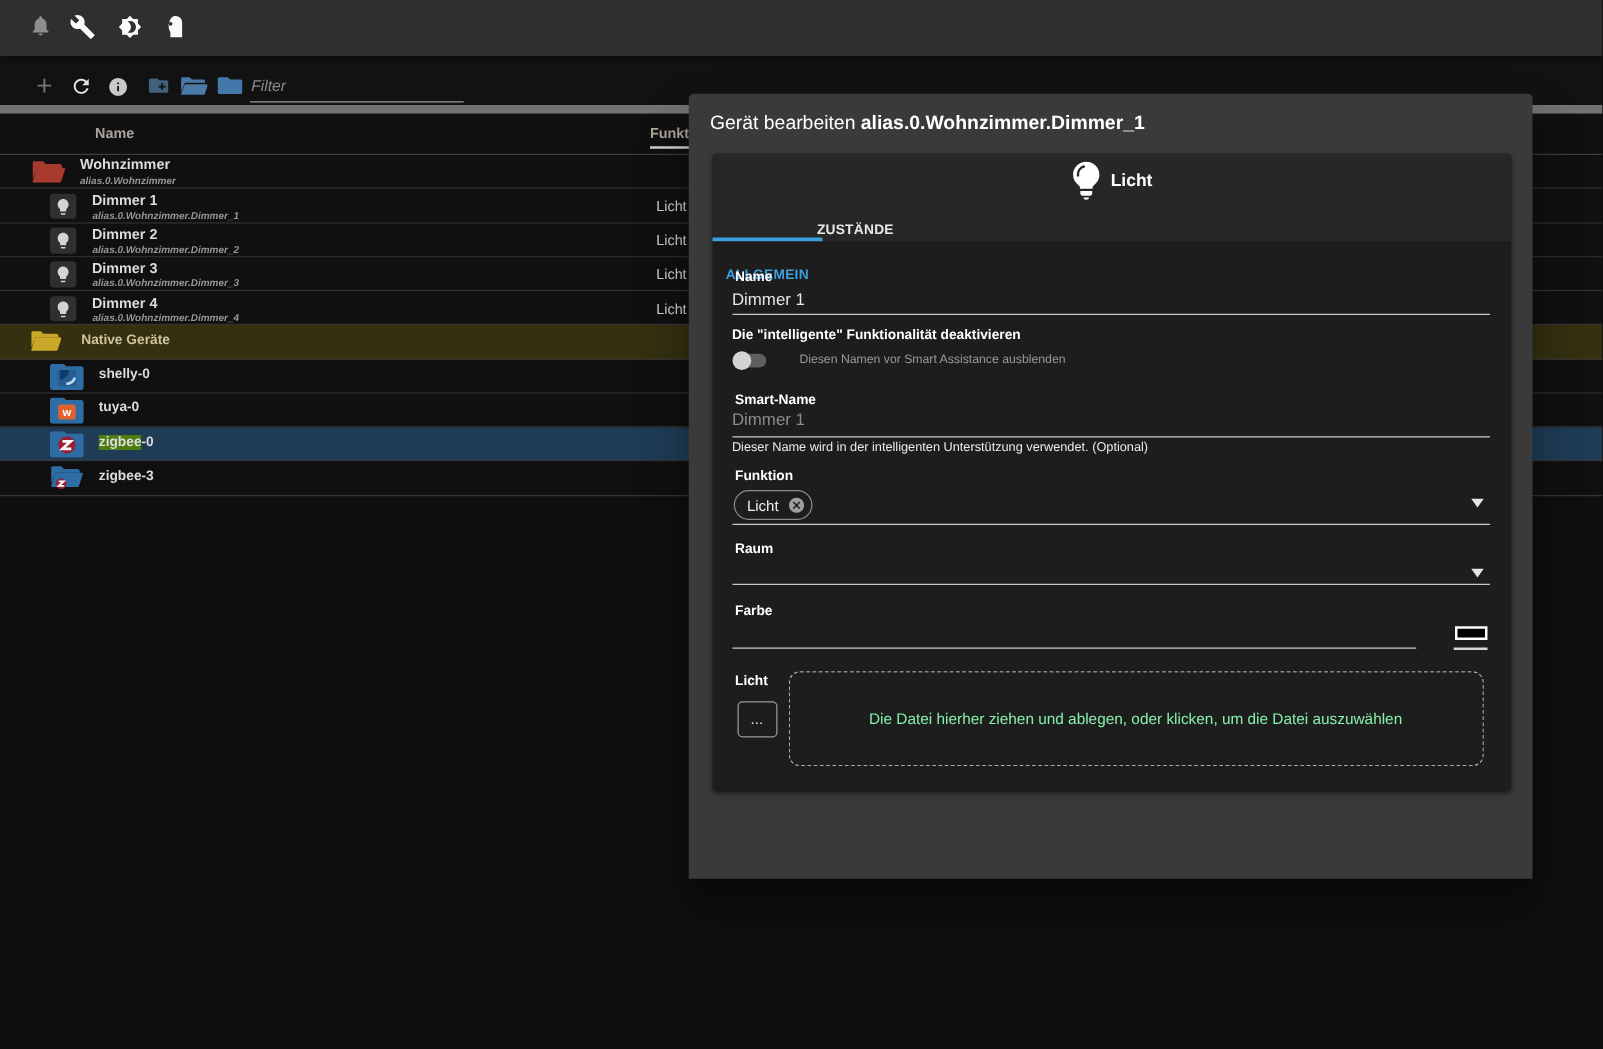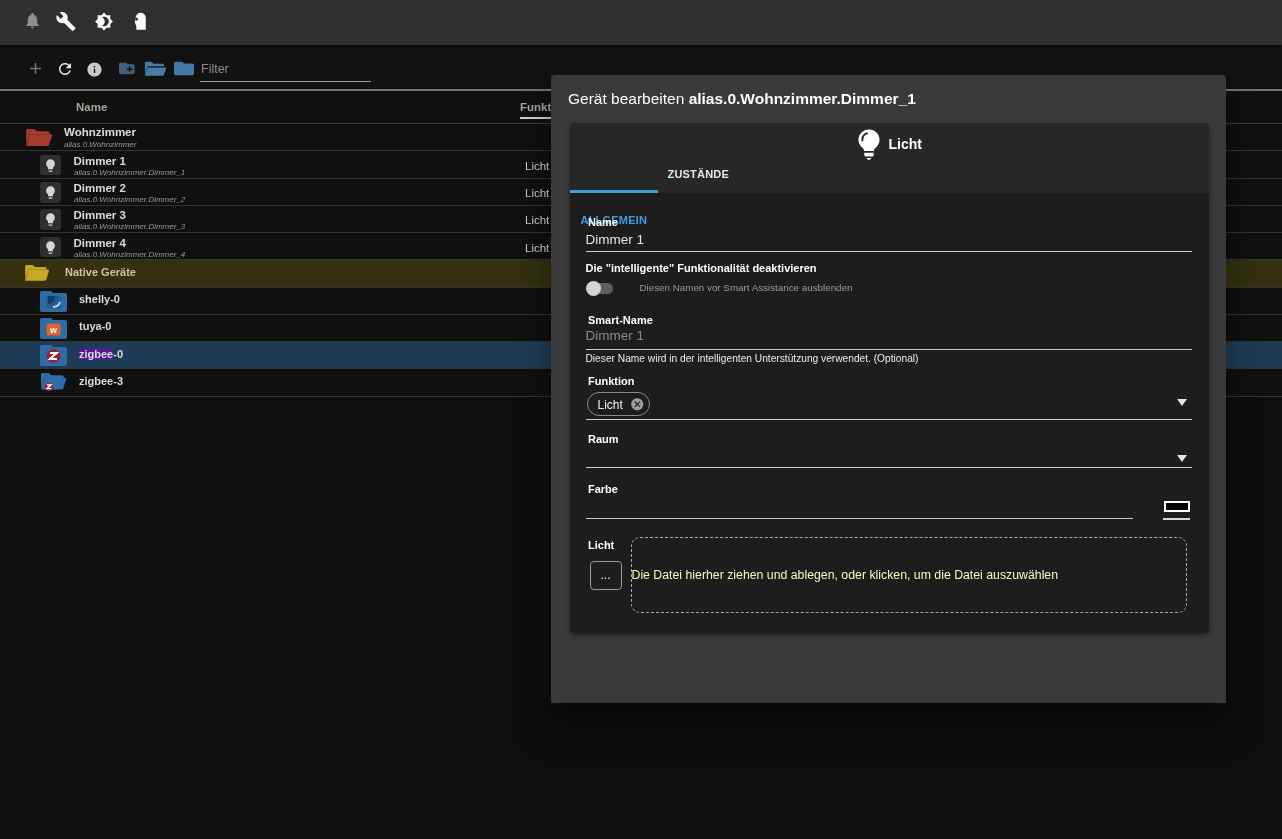--- a/index.html
+++ b/index.html
@@ -7,52 +7,52 @@
     font-family:"Liberation Sans", sans-serif; }
   .abs { position:absolute; }
   #stage { position:relative; width:1282px; height:839px; overflow:hidden; }
 
   
   #topbar { left:0; top:0; width:1282px; height:45px; background:#2f2f2f; box-shadow:0 2px 4px rgba(0,0,0,.5); z-index:3; }
   #topbar svg { position:absolute; }
 
   
   #toolbar { left:0; top:45px; width:1282px; height:46px; background:#121212;
-             border-bottom:2px solid #737373; }
+             border-bottom:7px solid #737373;font-style:italic; }
   #toolbar svg { position:absolute; }
   #filterlbl { position:absolute; left:201px; top:17px; font-size:12.5px; color:#8a8a8a; }
   #filterline { position:absolute; left:200px; top:36px; width:171px; height:1px; background:#9b9b9b; }
 
   
   #thead { left:0; top:91px; width:1282px; height:33px; background:#101010; border-bottom:1px solid #3c3c3c; }
   .hcell { position:absolute; top:10px; font-size:11.5px; font-weight:bold; color:#aba49a; }
 
   
   #rows { left:0; top:124px; width:1282px; }
   .row { position:relative; width:1282px; height:27.25px; border-bottom:1px solid #343434; background:#101010; }
   .row .title { position:absolute; font-weight:bold; color:#dcdcdc; font-size:11.5px; white-space:pre; }
-  .row .sub   { position:absolute; font-weight:normal; font-style:italic; color:#979797; font-size:8px; white-space:pre; }
+  .row .sub   { position:absolute; font-weight:bold; font-style:italic; color:#979797; font-size:8px; white-space:pre; }
   .row.two .title { left:73.5px; top:3.5px; }
   .row.two .sub   { left:74px; top:16.5px; }
   .licht { position:absolute; left:525px; top:8.5px; font-size:11.5px; color:#cfcfcf; }
   .chipicon { position:absolute; left:40px; top:3.5px; width:21px; height:20.5px; background:#2f2f2f; border-radius:3px; }
   .chipicon svg { position:absolute; left:3px; top:2px; }
   .nativeicon { position:absolute; left:40px; top:3px; width:27px; height:21px; }
 
   
   #dialog { left:551px; top:75px; width:675px; height:628px; background:#3a3a3a;
             border-radius:4px 4px 0 0; box-shadow:0 11px 15px -7px rgba(0,0,0,.4), 0 24px 38px 3px rgba(0,0,0,.28); }
   #dlgtitle { position:absolute; left:17px; top:15px; font-size:15.5px; color:#fff; }
   #panel { position:absolute; left:18.5px; top:47.5px; width:639px; height:510.5px; background:#1d1d1d; border-radius:4px; box-shadow:0 2px 4px rgba(0,0,0,.45); }
   #panelhead { position:absolute; left:0; top:0; width:639px; height:70.5px; background:#272727; border-radius:4px 4px 0 0; }
   #bulbrow { position:absolute; left:287px; top:6px; }
   #lichttxt { position:absolute; left:319px; top:13.5px; font-size:14px; font-weight:bold; color:#fff; }
   .tab { position:absolute; top:45px; font-size:11px; font-weight:bold; letter-spacing:.2px; }
   #tab1 { left:11px; color:#3d9fe0;margin-top:46px; }
-  #tab2 { left:98px; color:#e8e8e8; }
+  #tab2 { left:84px; color:#e8e8e8;margin-top:10px; }
   #tabind { position:absolute; left:0; top:67.5px; width:88px; height:3px; background:#3d9fe0; }
 
   .flabel { position:absolute; left:18.5px; font-weight:bold; color:#fff; font-size:11px; }
   .fvalue { position:absolute; left:16px; color:#e6e6e6; font-size:13.5px; }
   .fline  { position:absolute; left:16px; width:606px; height:1px; background:#c9c9c9; }
 
   
   #swthumb { position:absolute; left:16px; top:158px; width:15.5px; height:15.5px; border-radius:50%; background:#d4d4d4; z-index:2; }
   #swtrack { position:absolute; left:24px; top:160.5px; width:19.5px; height:10.5px; border-radius:5.5px; background:#5f5f5f; }
   #swlabel { position:absolute; left:70px; top:159.5px; font-size:9.8px; color:#9a9a9a; }
@@ -68,21 +68,21 @@
   
   #swatch { position:absolute; left:594.5px; top:378px; width:25.5px; height:11.5px; background:#000;
             border:2px solid #fff; }
   #swatchline { position:absolute; left:593px; top:395.8px; width:27.5px; height:1.5px; background:#d6d6d6; }
 
   
   #dots { position:absolute; left:20px; top:438.5px; width:32px; height:29px; border:1px solid #9a9a9a;
           border-radius:4px; color:#e8e8e8; font-size:12px; text-align:center; line-height:27px; }
   #dropzone { position:absolute; left:61px; top:414.8px; width:556px; height:75.5px; border:1px dashed #aaa;
               border-radius:9px; }
-  #dropzone div { position:absolute; left:0; right:0; top:29.5px; text-align:left; font-size:12.3px; color:#fef9c3; }
+  #dropzone div { position:absolute; left:0; right:0; top:29.5px; text-align:center; font-size:12.3px; color:#86efac; }
 </style>
 </head>
 <body>
 <div id="stage">
 
   <div id="topbar" class="abs">
     <svg style="left:22.5px;top:10.5px" width="19" height="19" viewBox="0 0 24 24" fill="#8e8e8e">
         <path d="M12 22c1.1 0 2-.9 2-2h-4c0 1.1.9 2 2 2zm6-6v-5c0-3.07-1.63-5.64-4.5-6.32V4c0-.83-.67-1.5-1.5-1.5s-1.5.67-1.5 1.5v.68C7.64 5.36 6 7.92 6 11v5l-2 2v1h16v-1l-2-2z"></path>
       </svg>
     <svg style="left:54px;top:11px" width="24" height="21" viewBox="0 0 24 24" fill="#fafafa">
@@ -205,21 +205,21 @@
       <div class="title" style="left:79px;top:5.5px;font-size:11px">tuya-0</div>
     </div>
     <div class="row" id="rZig0" style="background:#1e3c55">
       <div class="nativeicon">
         <svg width="27" height="21" viewBox="0 0 27 21">
             <path fill="#2d6ca5" d="M11 0H2C.9 0 0 .9 0 2v17c0 1.1.9 2 2 2h23c1.1 0 2-.9 2-2V4c0-1.1-.9-2-2-2H13l-2-2z"></path>
             <circle cx="13.5" cy="11" r="6.8" fill="#9b1d30"></circle>
             <path d="M10 8h6.5l-6.5 6h7" stroke="#fff" stroke-width="2.2" fill="none"></path>
           </svg>
       </div>
-      <div class="title" style="left:79px;top:6px;font-size:11px"><span style="background:#4c1d95">zigbee</span>-0</div>
+      <div class="title" style="left:79px;top:6px;font-size:11px"><span style="background:#4d7c0f">zigbee</span>-0</div>
     </div>
     <div class="row" id="rZig1">
       <div class="nativeicon">
         <svg width="27" height="21" viewBox="0 0 27 21">
             <path fill="#2d6ca5" d="M2 1h7l2.2 2.2H22c1 0 1.8.8 1.8 1.8v1.2H4.6L1 15V2.5C1 1.6 1.3 1 2 1z"></path>
             <path fill="#2d6ca5" d="M5.4 6.1h19.8c.8 0 1.3.7 1 1.4l-3 9.1c-.2.6-.8 1-1.4 1H1.6c-.5 0-.8-.5-.6-1l3.2-9.8c.2-.5.7-.7 1.2-.7z"></path>
             <circle cx="9" cy="15" r="4.2" fill="#9b1d30"></circle>
             <path d="M7 13h4l-4 3.6h4.4" stroke="#fff" stroke-width="1.4" fill="none"></path>
           </svg>
       </div>

